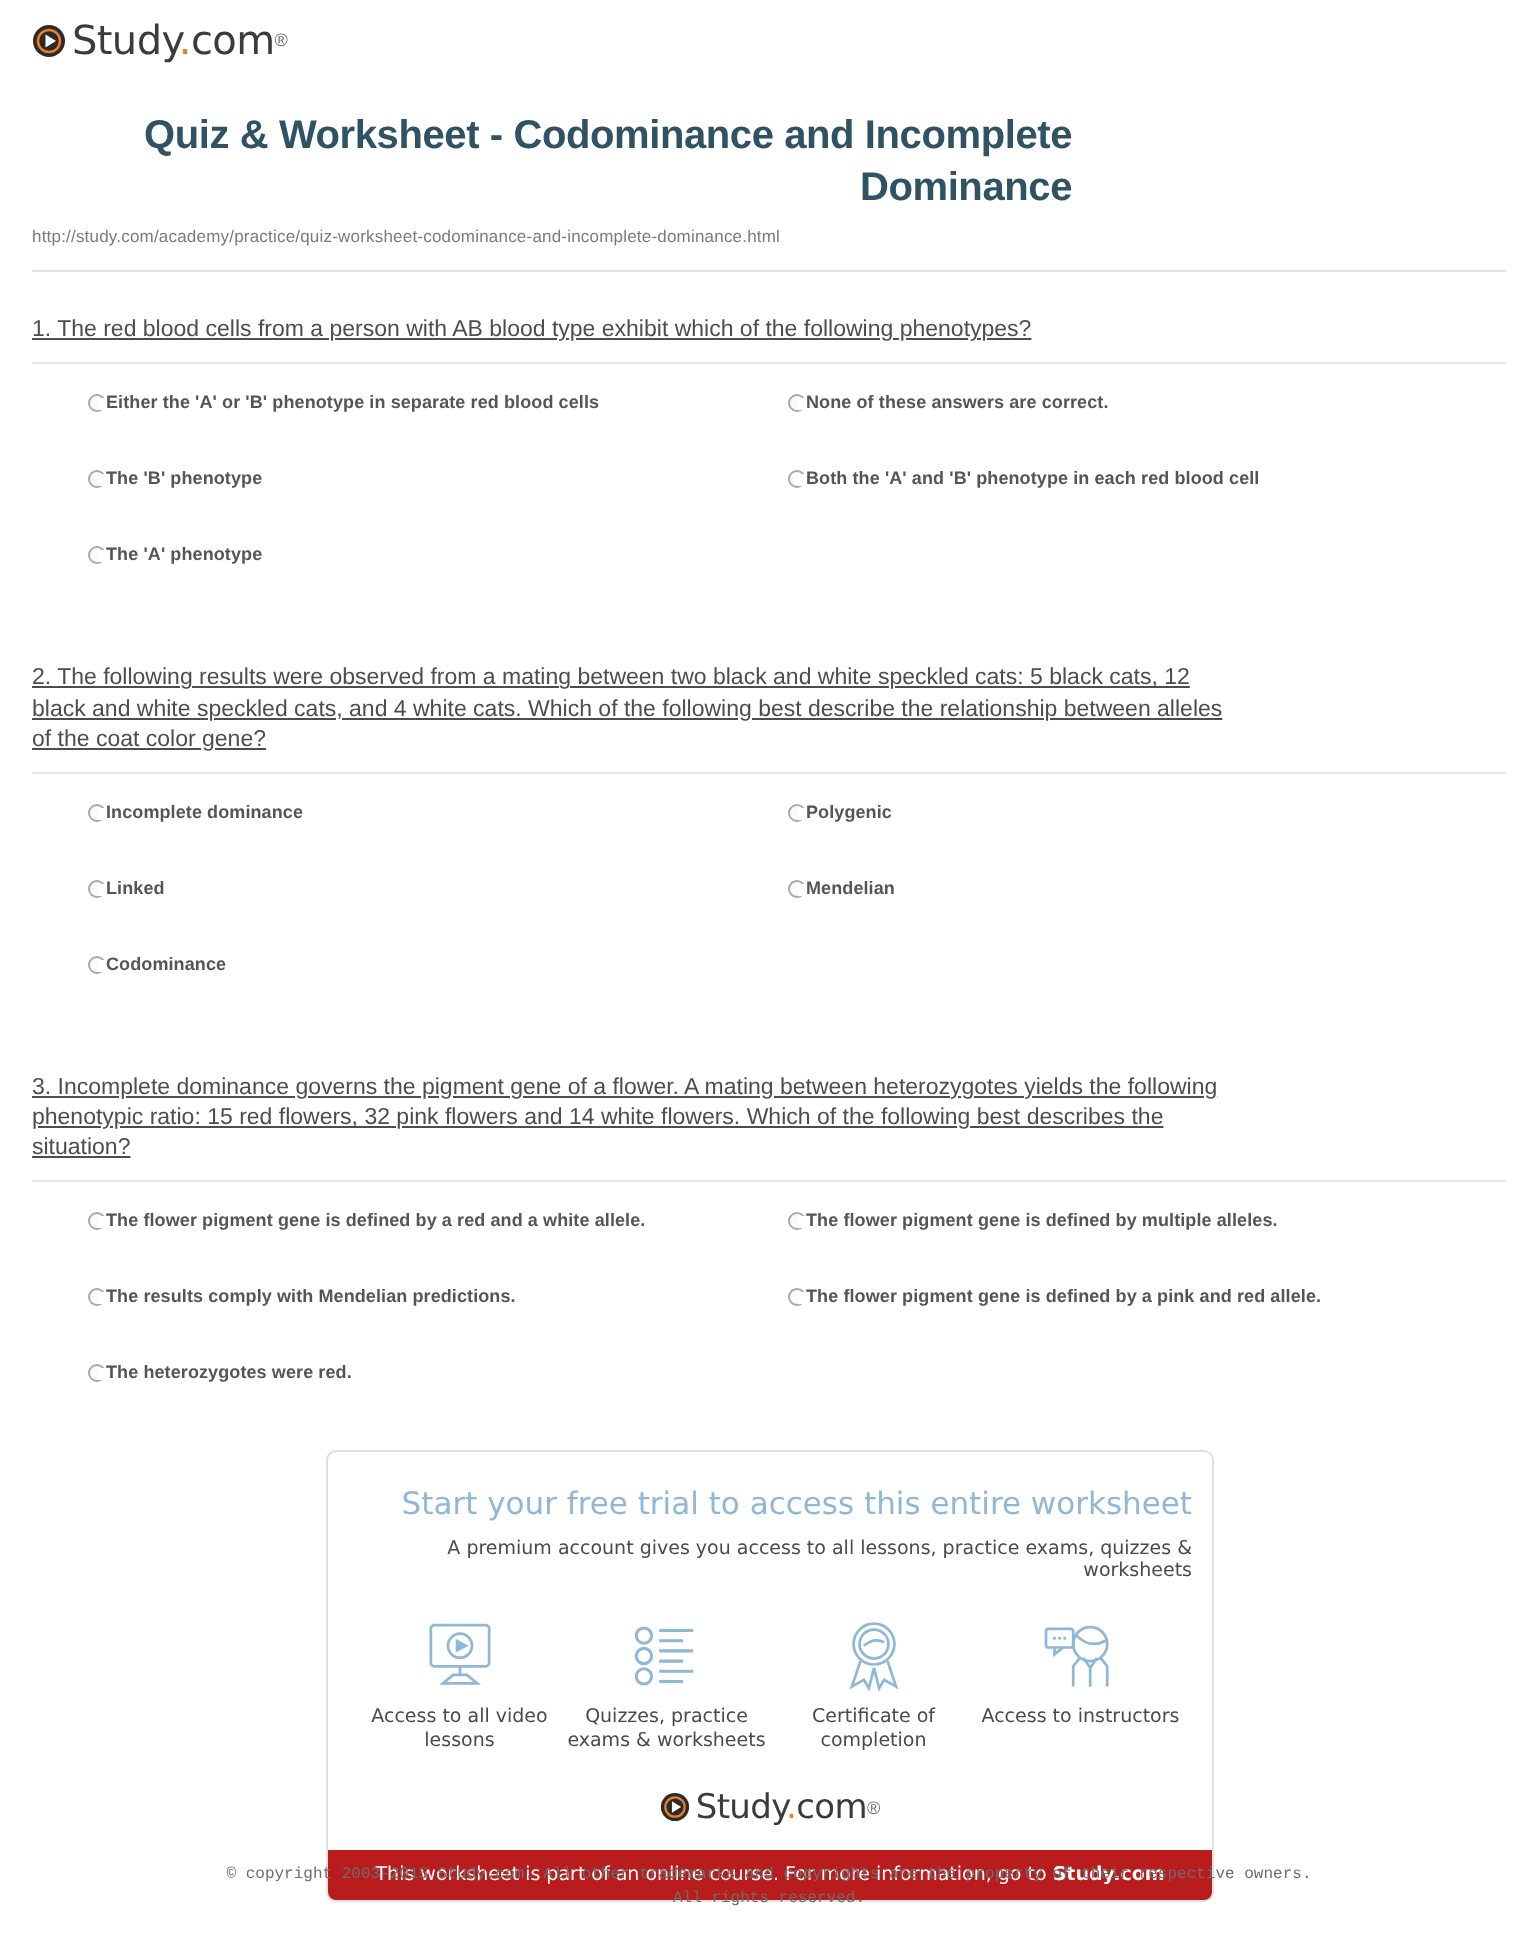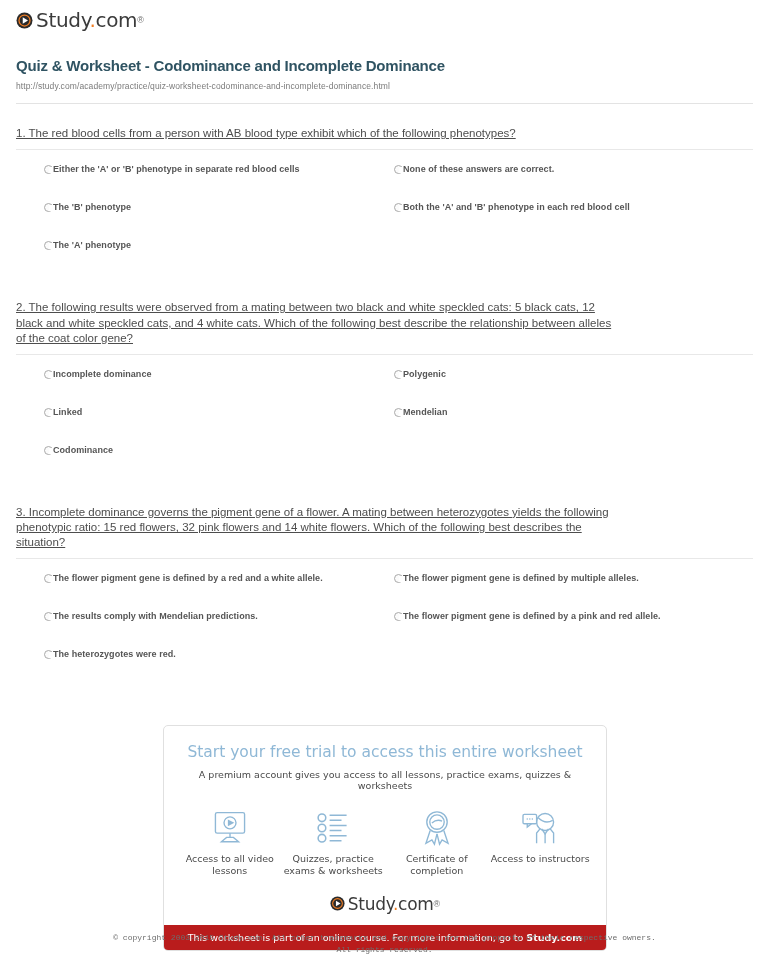--- a/index.html
+++ b/index.html
@@ -45,27 +45,28 @@
     font-size: 9px;
     color: #6b6b6b;
     vertical-align: super;
   }
 
   
   .title-block {
     padding: 26px 16px 0 16px;
   }
   .page-title {
-    font-size: 15px;
+    font-size: 20px;
     font-weight: bold;
     color: #2f5362;
     line-height: 1.28;
     margin: 0;
     letter-spacing: -0.2px;
     max-width: 520px;
+    text-align: right;
   }
   .page-url {
     font-size: 8.5px;
     color: #7b7b7b;
     margin-top: 6px;
     letter-spacing: 0.1px;
   }
   .rule-top {
     margin: 12px 16px 0 16px;
     border: 0;
@@ -139,21 +140,21 @@
     left: 163px;
     top: 725px;
     width: 444px;
     background: #ffffff;
     border: 1px solid #e0e0e0;
     border-radius: 5px;
     box-sizing: border-box;
     overflow: hidden;
   }
   .promo-head {
-    text-align: center;
+    text-align: right;
     padding: 17px 10px 0 10px;
   }
   .promo-title {
     font-size: 15.5px;
     color: #8fb8d6;
     font-weight: normal;
     line-height: 1.2;
     font-family: "DejaVu Sans", sans-serif;
   }
   .promo-sub {

